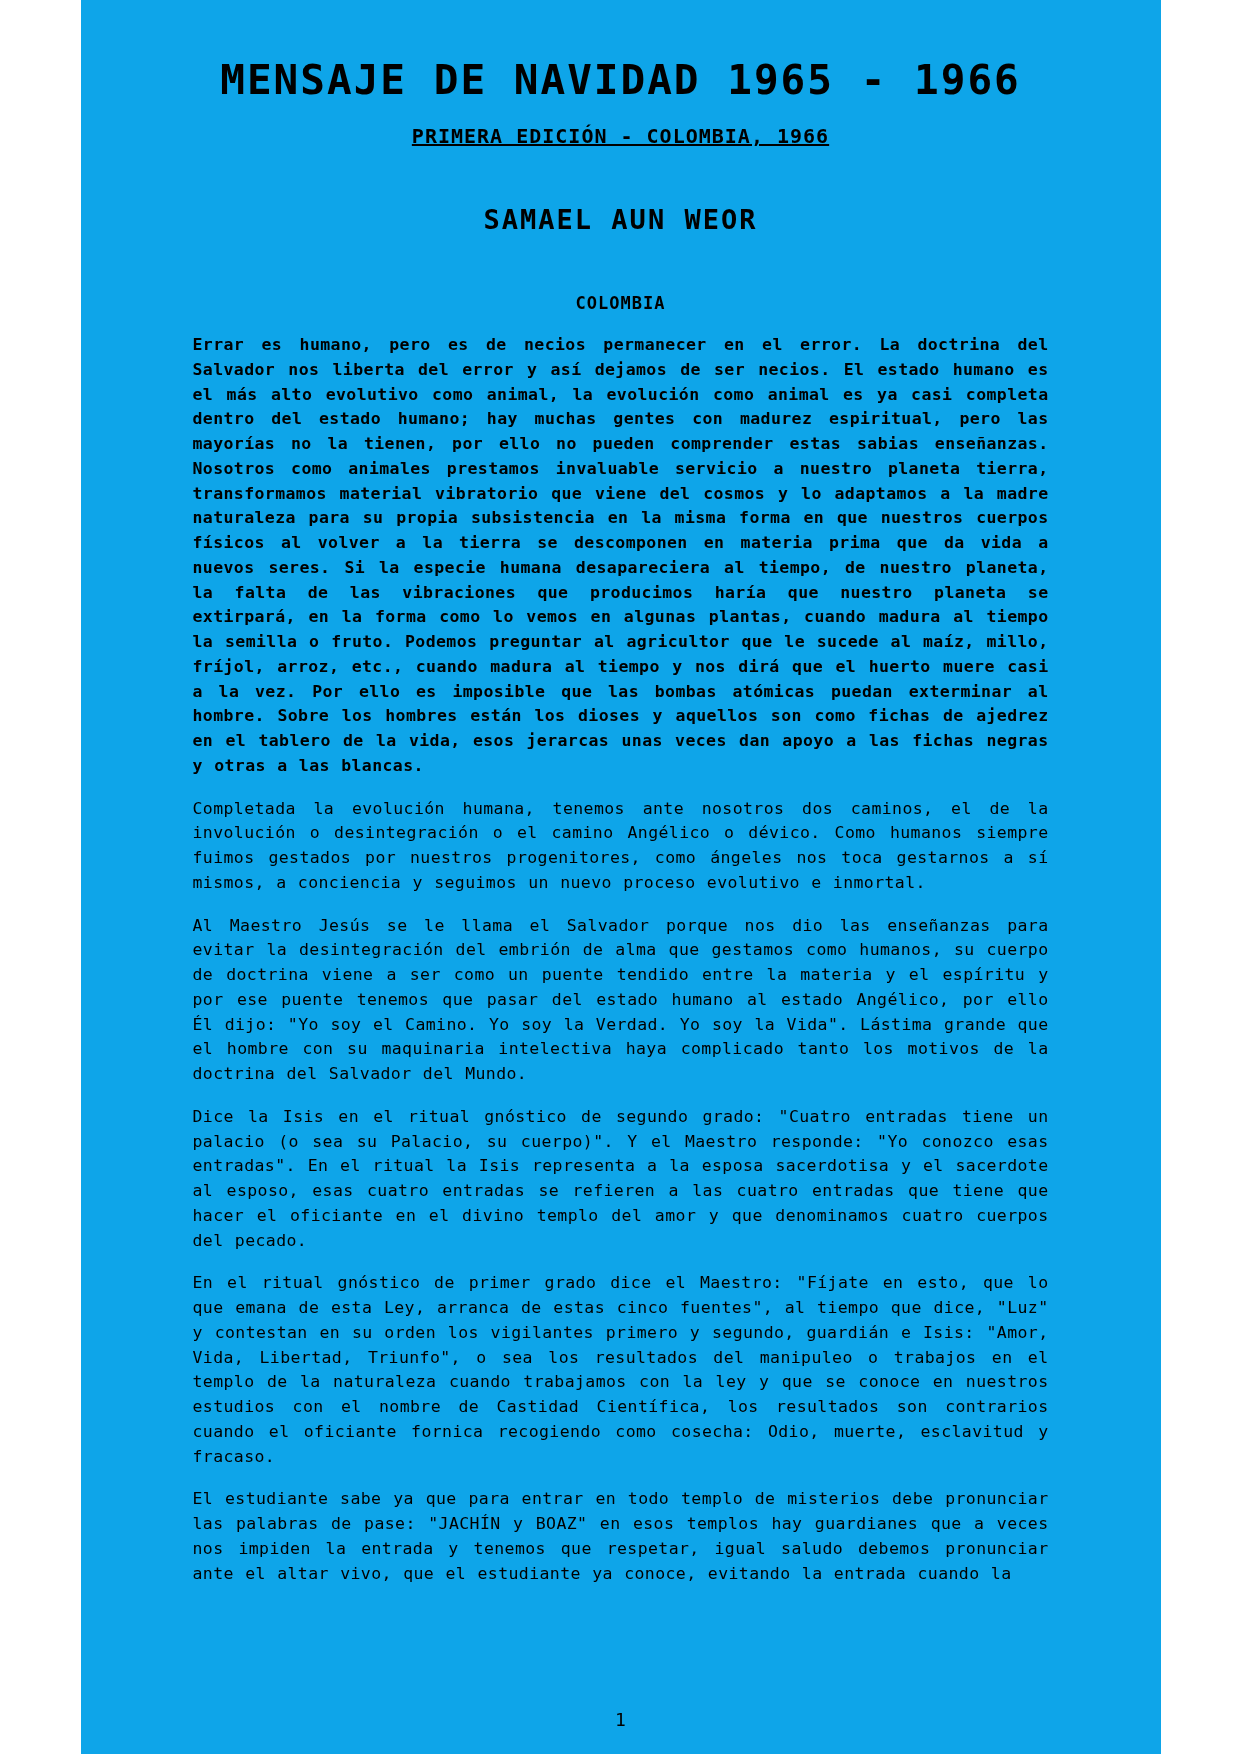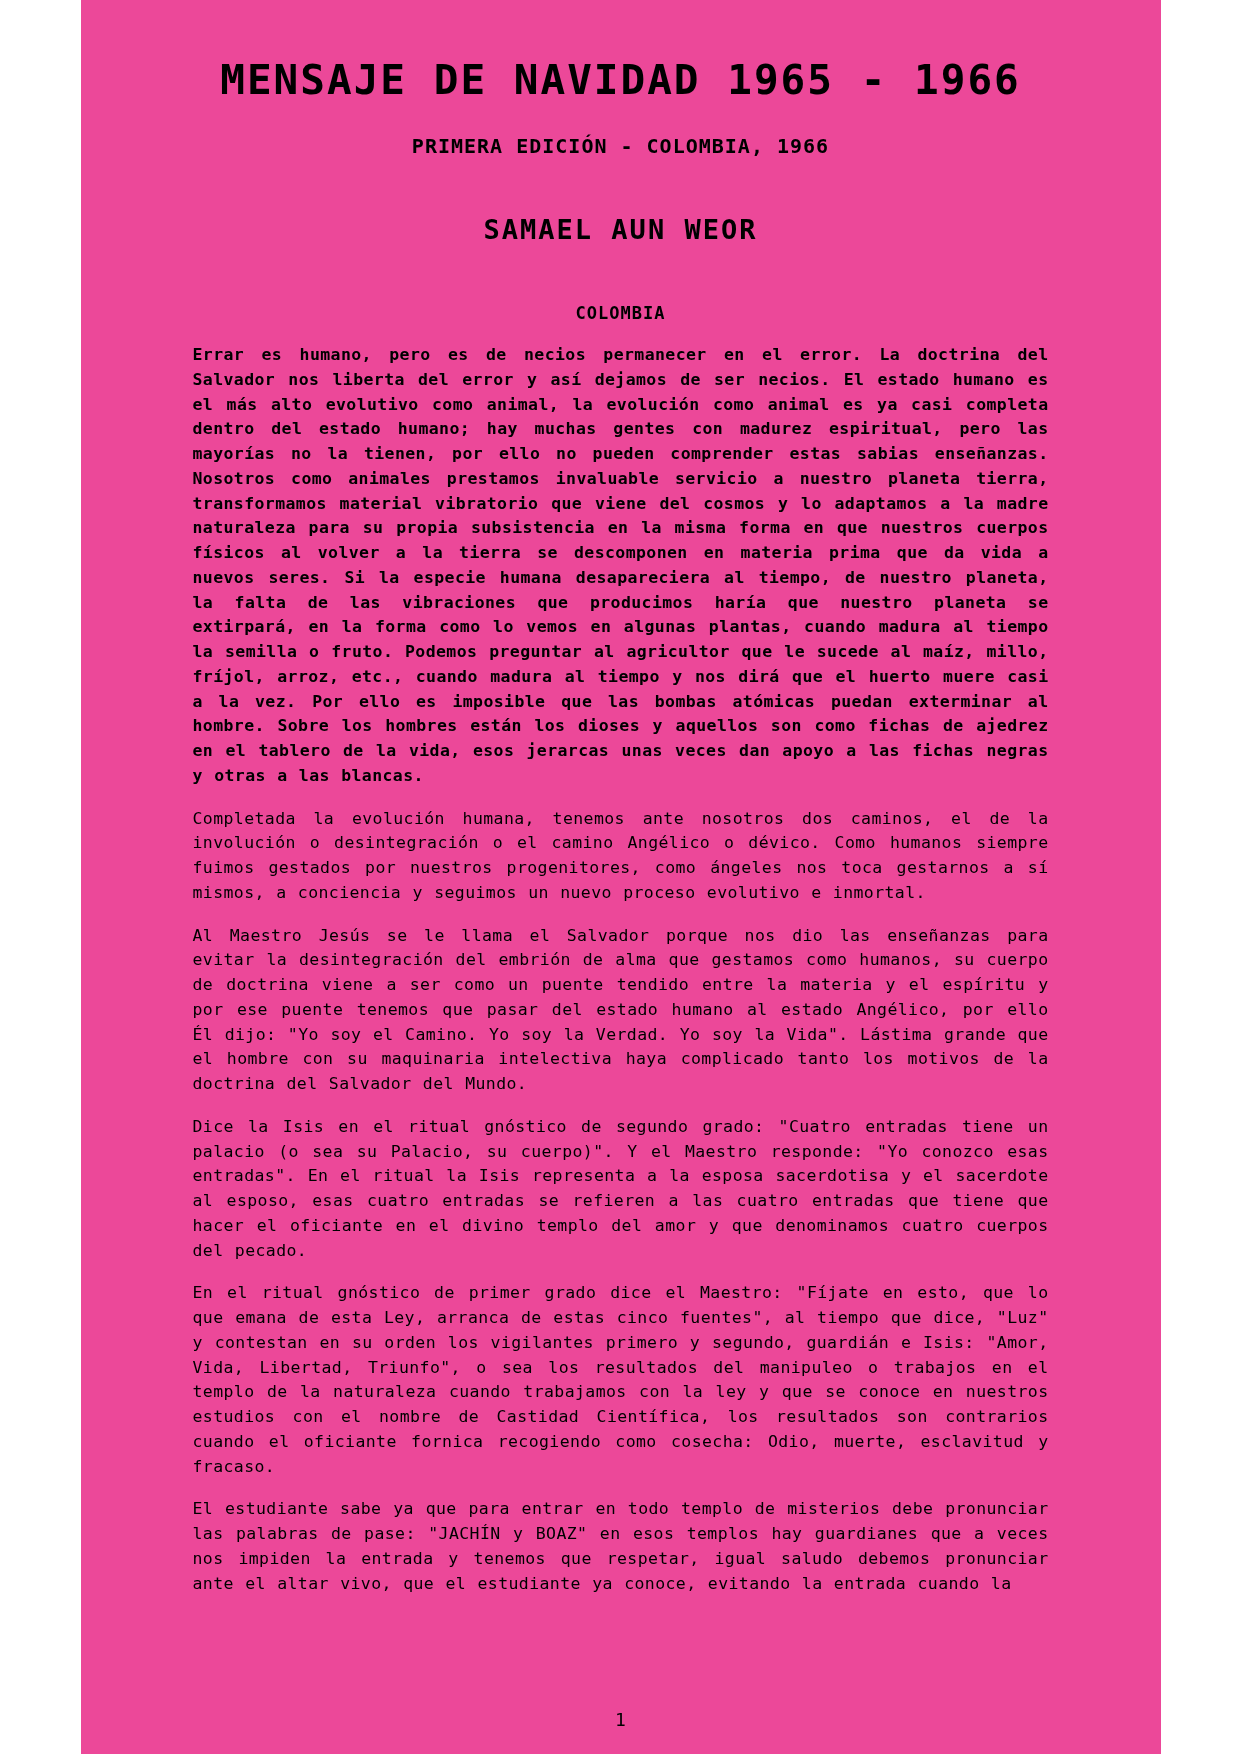--- a/index.html
+++ b/index.html
@@ -8,39 +8,40 @@
     background: #ffffff;
   }
   body {
     font-family: "DejaVu Sans Mono", monospace;
     color: #000000;
   }
   .page {
     width: 1080px;
     min-height: 1754px;
     margin: 0 auto;
-    background: #ec4899;
+    background: #0ea5e9;
     box-sizing: border-box;
     padding: 46px 112px 20px 112px;
     position: relative;
   }
   .doc-title {
     text-align: center;
     font-size: 41px;
     font-weight: bold;
     letter-spacing: 2px;
     margin: 12px 0 0 0;
     line-height: 1.1;
   }
   .doc-subtitle {
     text-align: center;
     font-size: 20px;
     font-weight: bold;
     letter-spacing: 1px;
-    margin: 31px 0 0 0;
+    margin: 21px 0 0 0;
+    text-decoration: underline;
   }
   .doc-author {
     text-align: center;
     font-size: 27px;
     font-weight: bold;
     letter-spacing: 2px;
     margin: 56px 0 0 0;
   }
   .section-heading {
     text-align: center;

